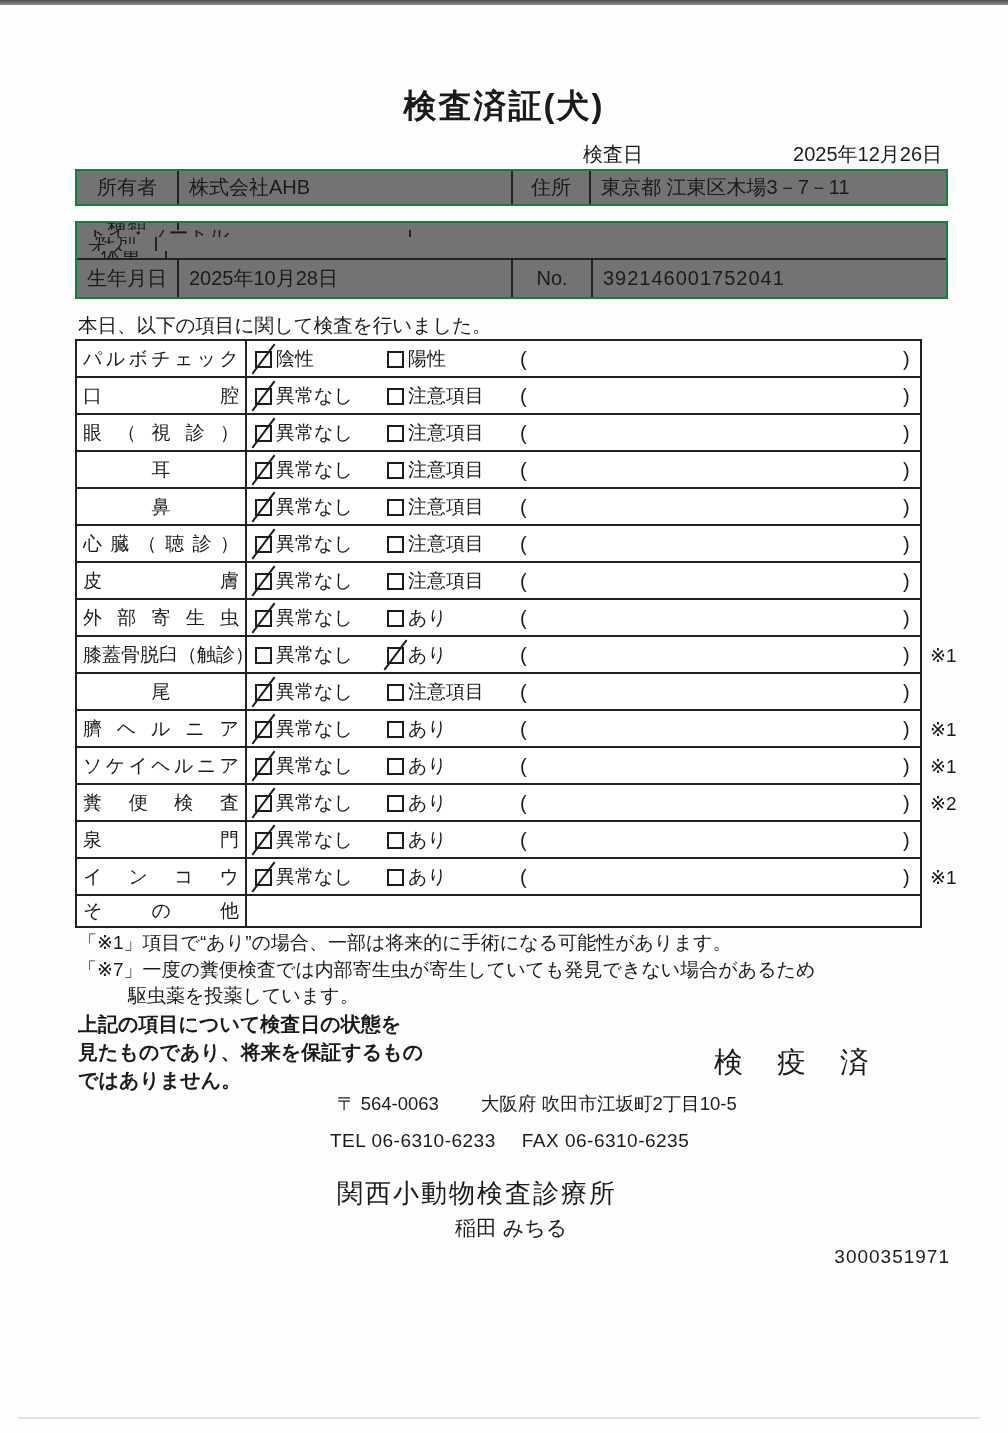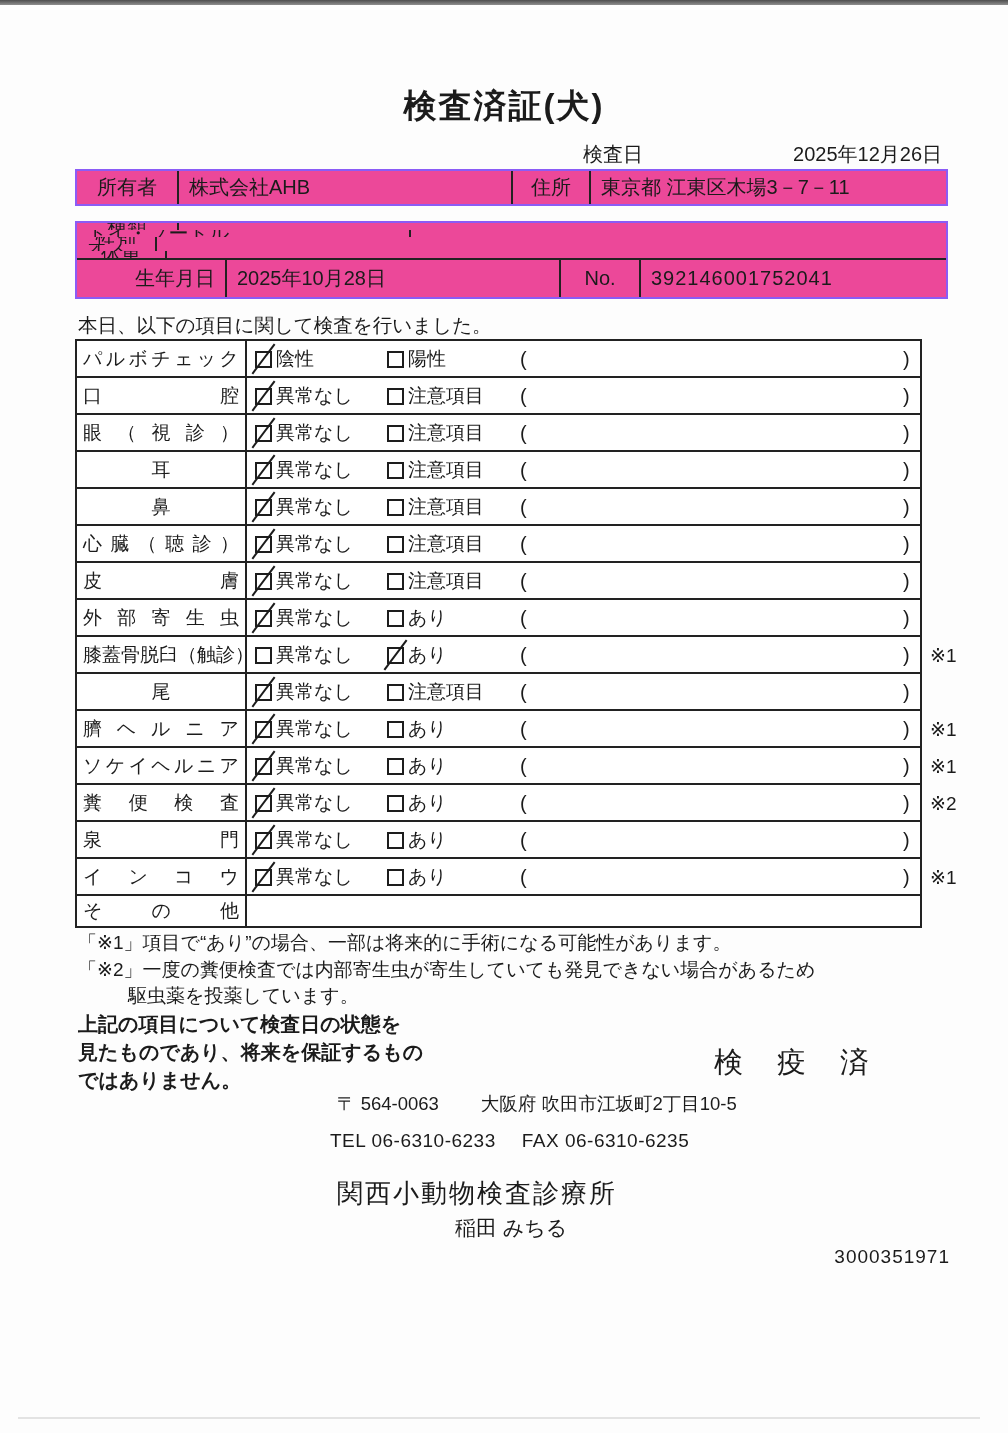--- a/index.html
+++ b/index.html
@@ -10,21 +10,21 @@
   }
   .abs{position:absolute;}
   .scan-top{position:absolute;top:0;left:0;width:1008px;height:5px;
     background:linear-gradient(to bottom,#4e4e4e,#8f8f8f);}
   .scan-bottom{position:absolute;top:1417px;left:18px;width:962px;height:2px;background:#e3e3e3;}
 
   .doc-title{left:0;right:0;top:84px;text-align:center;font-size:33px;font-weight:600;letter-spacing:2px;}
   .insp-date-label{left:583px;top:141px;font-size:20px;font-weight:500;}
   .insp-date-value{right:66px;top:141px;font-size:20px;font-weight:500;}
 
-  .box-table{position:absolute;border:2px solid #8b5cf6;box-sizing:border-box;background:#ec4899;}
+  .box-table{position:absolute;border:2px solid #15803d;box-sizing:border-box;background:#737373;}
   .trow{display:flex;box-sizing:border-box;}
   .tcell{box-sizing:border-box;display:flex;align-items:center;font-size:20px;overflow:hidden;white-space:nowrap;}
   .tcell.hdr{justify-content:center;font-weight:500;}
   .tcell.val{padding-left:10px;}
   .brd-r{border-right:2px solid #222;}
   .brd-b{border-bottom:2px solid #222;}
   .weight-cell{justify-content:flex-end;padding-right:12px;}
   .weight-unit{font-size:15px;margin-left:12px;margin-top:6px;}
   .num-val{letter-spacing:1px;}
 
@@ -85,21 +85,21 @@
     <div class="tcell hdr brd-r" style="width:102px;">種類</div>
     <div class="tcell val brd-r" style="width:334px;">トイ・プードル</div>
     <div class="tcell hdr brd-r" style="width:80px;">性別</div>
     <div class="tcell val brd-r" style="width:80px;">オス</div>
     <div class="tcell hdr brd-r" style="width:90px;text-align:center;">体重</div>
     <div class="tcell weight-cell" style="flex:1;">
       <span>1098</span>
       <span class="weight-unit">g</span>
     </div>
   </div>
-  <div class="trow" style="height:37px;padding-left:48px;">
+  <div class="trow" style="height:37px;">
     <div class="tcell hdr brd-r" style="width:102px;">生年月日</div>
     <div class="tcell val brd-r" style="width:334px;">2025年10月28日</div>
     <div class="tcell hdr brd-r" style="width:80px;">No.</div>
     <div class="tcell val num-val" style="flex:1;">392146001752041</div>
   </div>
 </div>
 
 <div class="abs intro-line">本日、以下の項目に関して検査を行いました。</div>
 
 <div class="exam-table" id="exam-table">
@@ -322,21 +322,21 @@
     <div class="exam-row">
       <div class="exam-label">
         <span>そ</span>
         <span>の</span>
         <span>他</span>
       </div>
     </div>
   </div>
 
 <div class="fn fn1">「※1」項目で“あり”の場合、一部は将来的に手術になる可能性があります。</div>
-<div class="fn fn2">「※2」一度の糞便検査では内部寄生虫が寄生していても発見できない場合があるため</div>
+<div class="fn fn2">「※7」一度の糞便検査では内部寄生虫が寄生していても発見できない場合があるため</div>
 <div class="fn fn3">駆虫薬を投薬しています。</div>
 
 <div class="disclaimer">
   <div>上記の項目について検査日の状態を</div>
   <div>見たものであり、将来を保証するもの</div>
   <div>ではありません。</div>
 </div>
 
 <div class="stamp">検 疫 済</div>
 

